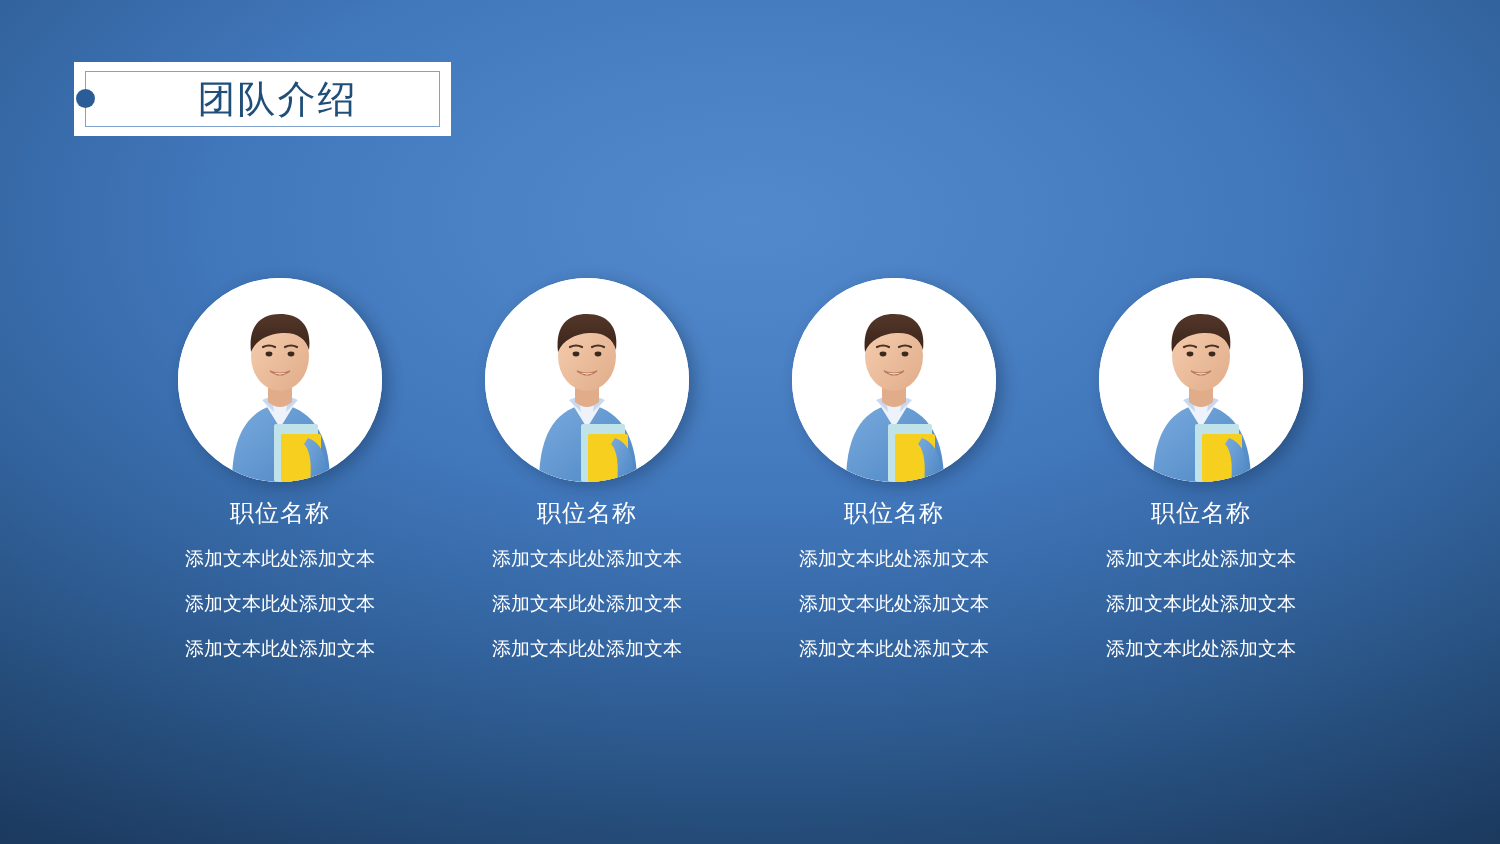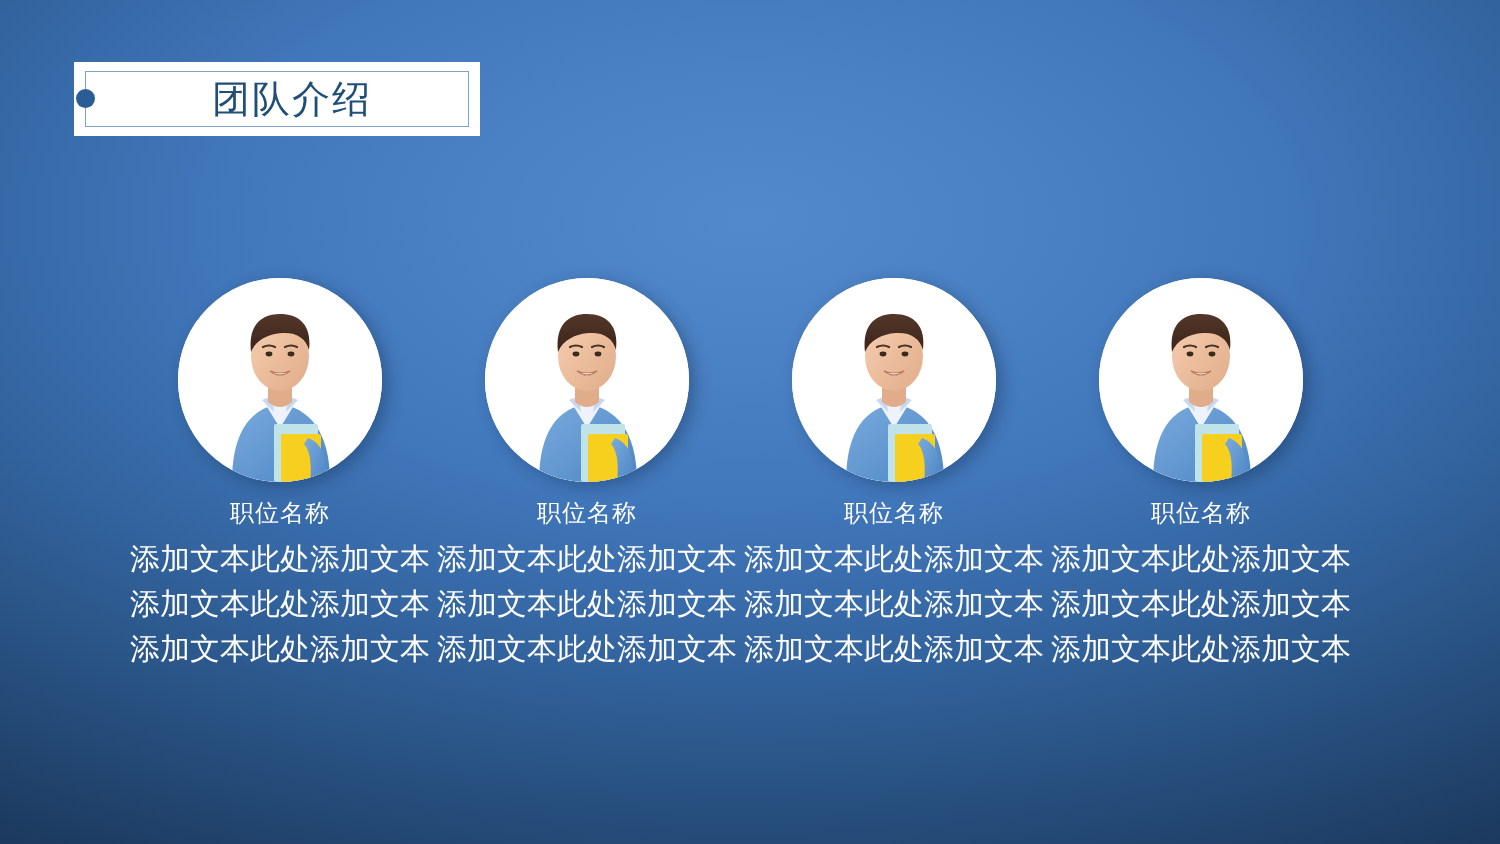--- a/index.html
+++ b/index.html
@@ -24,21 +24,21 @@
         #1d3c62 76%,
         #17304e 88%,
         #132a46 100%);
   }
 
   
   .title-plate {
     position: absolute;
     left: 74px;
     top: 62px;
-    width: 406px;
+    width: 377px;
     height: 74px;
     background: #ffffff;
     box-sizing: border-box;
   }
   .title-inner-border {
     position: absolute;
     left: 11px;
     top: 9px;
     right: 11px;
     bottom: 9px;
@@ -107,21 +107,21 @@
     font-size: 24px;
     line-height: 1.1;
     color: #ffffff;
     letter-spacing: 1px;
     white-space: nowrap;
   }
   .desc {
     margin-top: 10px;
   }
   .desc-line {
-    font-size: 30px;
+    font-size: 19px;
     line-height: 45px;
     color: #ffffff;
     white-space: nowrap;
   }
 </style>
 </head>
 <body>
 
 <div id="slide">
 

